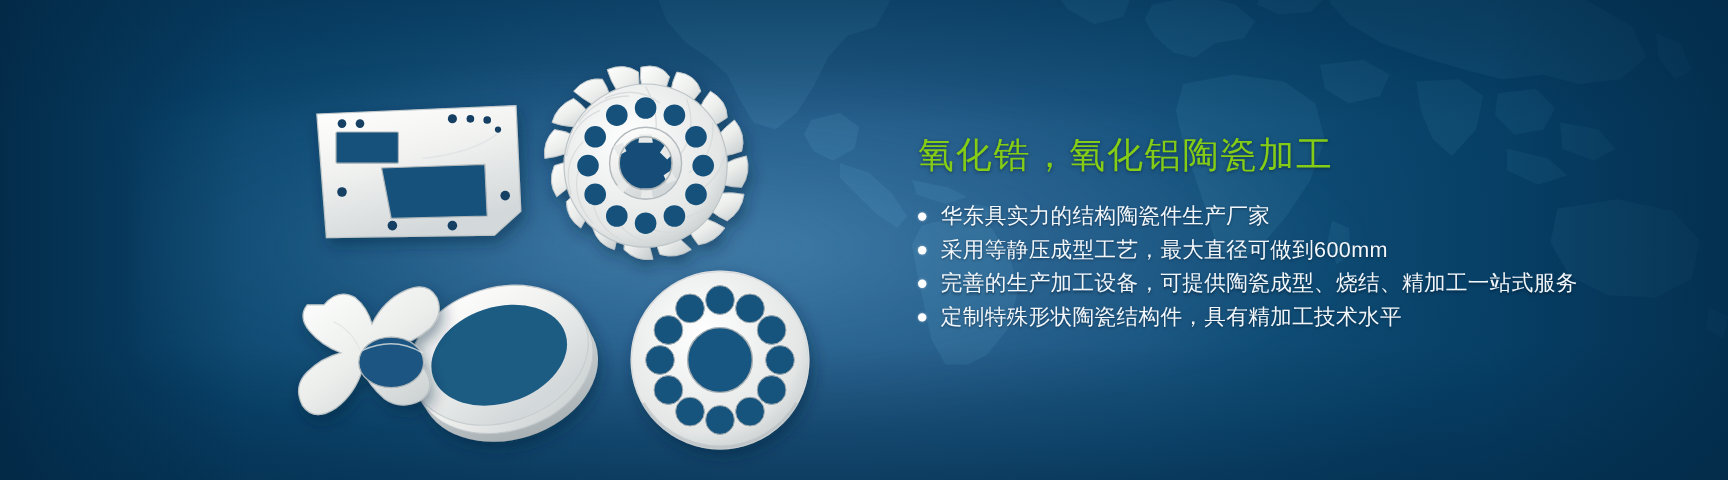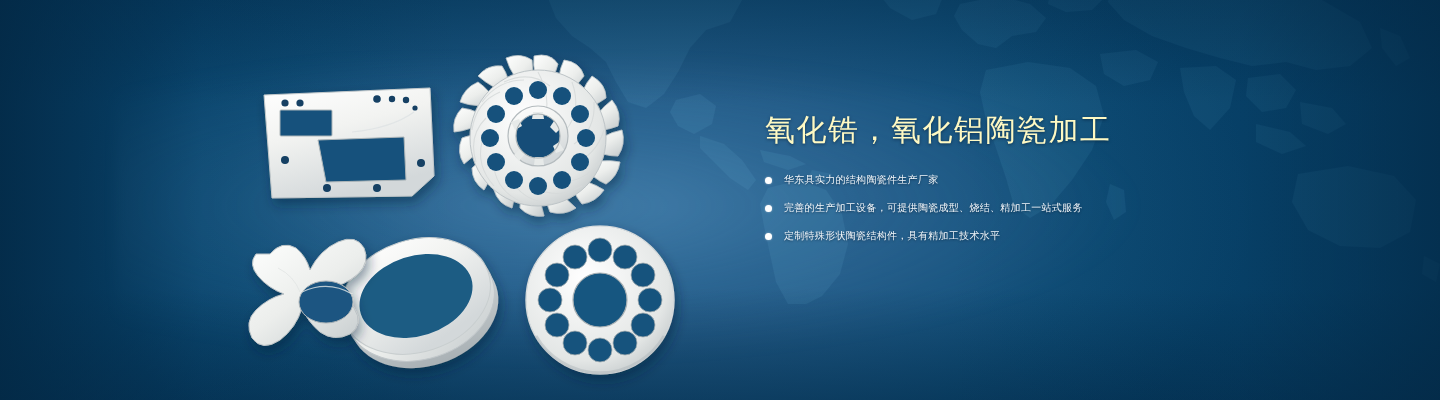--- a/index.html
+++ b/index.html
@@ -62,21 +62,21 @@
     position:absolute;
     left:765px; top:112px;
     width:620px;
   }
   .headline{
     margin:0;
     font-size:30px;
     line-height:36px;
     font-weight:400;
     letter-spacing:1.5px;
-    color:#fef9c3;
+    color:#84cc16;
     text-shadow:0 1px 3px rgba(0,20,40,.55);
     white-space:nowrap;
   }
   .bullets{
     list-style:none;
     margin:22px 0 0 0;
     padding:0;
   }
   .bullets li{
     display:flex;
@@ -86,21 +86,21 @@
   }
   .dot{
     flex:0 0 auto;
     width:7px; height:7px;
     border-radius:50%;
     background:#ffffff;
     margin-right:12px;
     box-shadow:0 0 2px rgba(255,255,255,.55);
   }
   .btxt{
-    font-size:10px;
+    font-size:18px;
     line-height:20px;
     color:#f2f7fb;
     letter-spacing:.3px;
     text-shadow:0 1px 2px rgba(0,18,36,.5);
     white-space:nowrap;
   }
 </style>
 </head>
 <body>
 
@@ -333,20 +333,24 @@
   <div class="copy">
     <h1 class="headline">氧化锆，氧化铝陶瓷加工</h1>
 
     <ul class="bullets">
       <li>
         <span class="dot"></span>
         <span class="btxt">华东具实力的结构陶瓷件生产厂家</span>
       </li>
       <li>
         <span class="dot"></span>
+        <span class="btxt">采用等静压成型工艺，最大直径可做到600mm</span>
+      </li>
+      <li>
+        <span class="dot"></span>
         <span class="btxt">完善的生产加工设备，可提供陶瓷成型、烧结、精加工一站式服务</span>
       </li>
       <li>
         <span class="dot"></span>
         <span class="btxt">定制特殊形状陶瓷结构件，具有精加工技术水平</span>
       </li>
     </ul>
   </div>
 
 </div>

